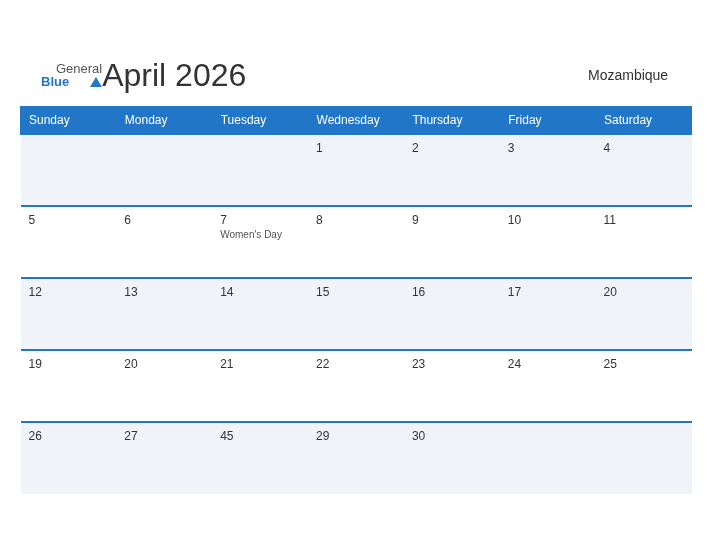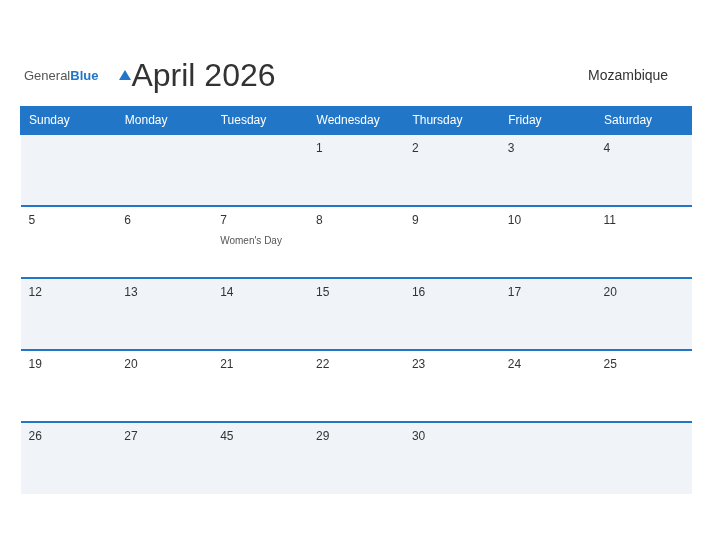--- a/index.html
+++ b/index.html
@@ -19,23 +19,24 @@
     }
     .header {
       display: flex;
       align-items: center;
       justify-content: space-between;
       margin-bottom: 12px;
       padding: 0 4px;
     }
     .logo {
       display: flex;
-      flex-direction: row;
-      align-items: center;
+      flex-direction: column;
+      align-items: flex-end;
       line-height: 1;
+      margin-left: 17px;
     }
     .logo-general {
       font-size: 13px;
       color: #555;
       font-weight: normal;
     }
     .logo-blue {
       font-size: 13px;
       color: #2176c7;
       font-weight: bold;
@@ -103,21 +104,21 @@
     }
     .day-number {
       font-size: 12px;
       color: #333;
       display: block;
     }
     .event-label {
       font-size: 10px;
       color: #555;
       display: block;
-      margin-top: 8px;
+      margin-top: 2px;
     }
   </style>
 </head>
 <body>
 
 <div class="calendar-container">
   <div class="header">
     <div class="logo">
       <span class="logo-general">General</span>
       <span class="logo-blue">

